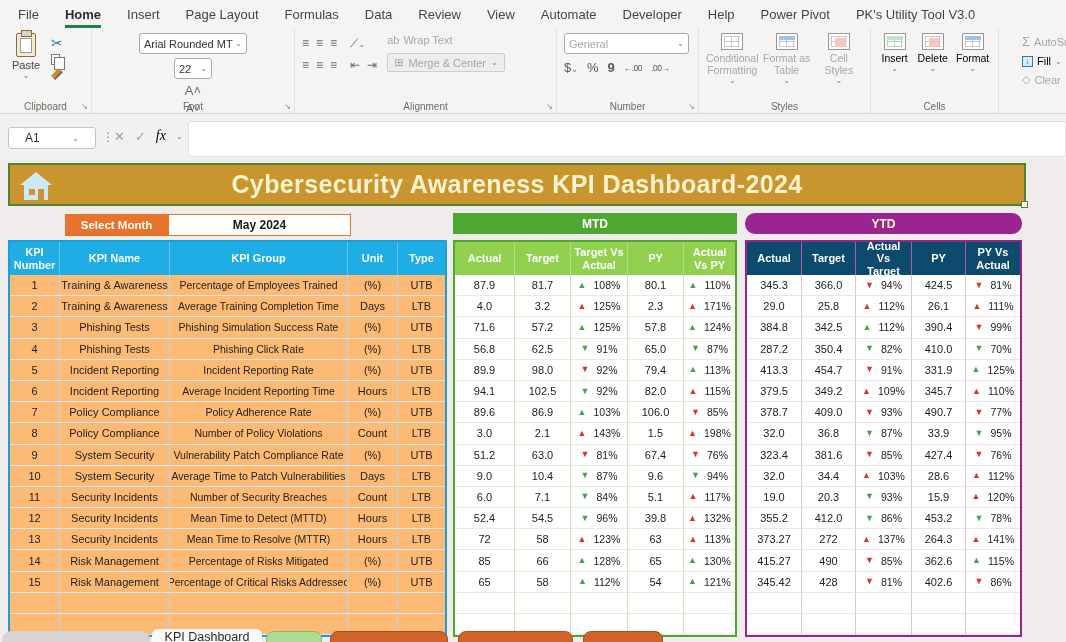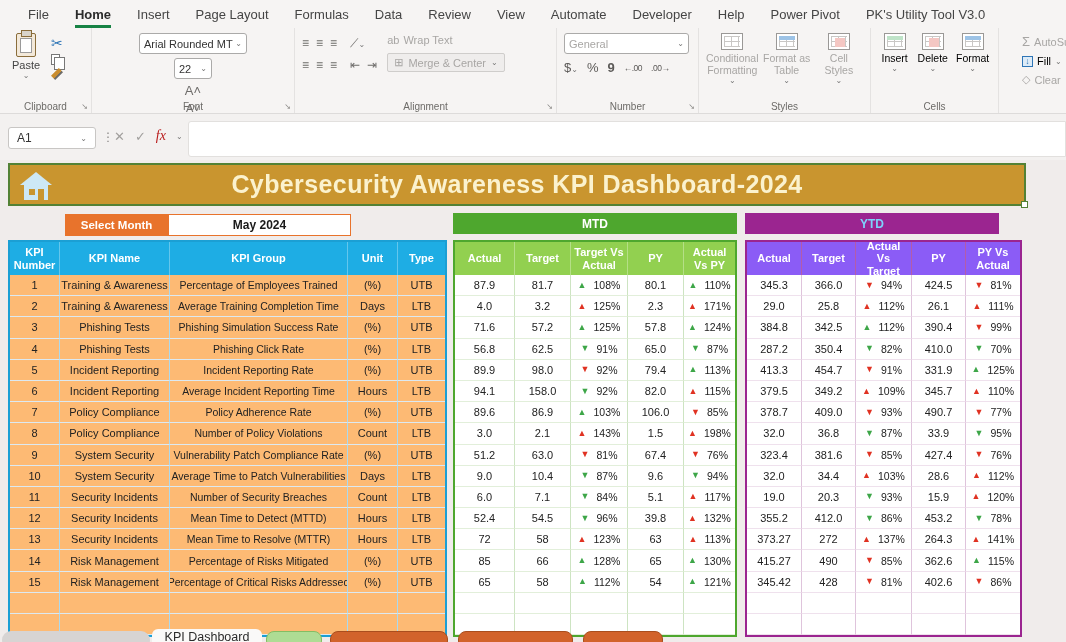--- a/index.html
+++ b/index.html
@@ -2,21 +2,21 @@
 <html><head>
 <meta charset="utf-8">
 <style>
   * { margin:0; padding:0; box-sizing:border-box; }
   html,body { background:#EFEBEA; }
   #app { position:relative; width:1066px; height:642px; overflow:hidden;
          background:#EFEBEA; font-family:"Liberation Sans",sans-serif; }
 
   
   .menubar { position:absolute; top:0; left:0; right:0; height:28px; background:#F6F4F3;
-             display:flex; align-items:stretch; padding-left:28px; gap:26px; font-size:13px; color:#454545; }
+             display:flex; align-items:stretch; padding-left:18px; gap:26px; font-size:13px; color:#454545; }
   .menu-item { display:flex; align-items:center; height:28px; cursor:default; }
   .menu-item.active { font-weight:700; color:#2b2b2b; border-bottom:3px solid #178244; padding-top:3px; }
 
   
   .ribbon { position:absolute; top:28px; left:0; right:0; height:86px; background:#F6F4F3;
             border-bottom:1px solid #DDDBDA; display:flex; }
   .group { position:relative; height:100%; border-right:1px solid #E4E2E1; padding:5px 7px 16px; }
   .group-label { position:absolute; bottom:1px; left:0; right:0; text-align:center;
                  font-size:10px; color:#6d6b68; }
   .launcher { position:absolute; bottom:2px; right:3px; font-size:8px; color:#8a8886; }
@@ -68,60 +68,60 @@
 
   .editgrp { position:absolute; left:1018px; top:0; width:120px; padding:6px 0 0 4px; display:flex;
              flex-direction:column; gap:6px; font-size:11px; }
   .editrow { display:flex; align-items:center; gap:4px; white-space:nowrap; }
   .fill-ic { width:11px; height:11px; border:1px solid #2E75B6; color:#2E75B6; font-size:9px; line-height:9px; text-align:center; background:#DDEBF7; }
 
   
   .fbar { position:absolute; top:114px; left:0; right:0; height:46px; background:#F3F1F0; }
   .namebox { position:absolute; left:8px; top:13px; width:88px; height:22px; background:#fff;
              border:1px solid #C8C6C4; border-radius:3px; font-size:12px; color:#333;
-             display:flex; align-items:center; justify-content:space-between; padding:0 8px; }
+             display:flex; align-items:center; justify-content:space-between; padding:0 16px; }
   .fdots { position:absolute; left:102px; top:16px; color:#8a8886; font-size:12px; }
   .fbtns { position:absolute; left:114px; top:14px; display:flex; gap:10px; align-items:center;
            font-size:13px; color:#A19F9D; }
-  .fx { font-style:italic; font-family:"Liberation Serif",serif; color:#b91c1c; font-size:14px; }
+  .fx { font-style:italic; font-family:"Liberation Serif",serif; color:#000000; font-size:14px; }
   .finput { position:absolute; left:188px; top:7px; right:0; height:36px; background:#fff;
             border:1px solid #E2E0DE; border-radius:3px 0 0 3px; }
 
   
   .sheet { position:absolute; top:160px; left:0; right:0; bottom:0; background:#F0ECEB; }
 
   .banner { position:absolute; left:8px; top:3px; width:1018px; height:43px; background:#C9952F;
             border:2px solid #538135; display:flex; align-items:center; justify-content:center; }
   .banner .ttl { color:#FBF2CE; font-size:25px; font-weight:700; letter-spacing:.4px; }
   .home-ic { position:absolute; left:8px; top:5px; }
   .sel-handle { position:absolute; right:-4px; bottom:-4px; width:7px; height:7px; background:#fff; border:1.5px solid #538135; }
 
   .selmonth { position:absolute; left:65px; top:54px; width:103px; height:22px; background:#E8732C;
               color:#fff; font-size:11.5px; font-weight:700; display:flex; align-items:center; justify-content:center; }
   .monthval { position:absolute; left:168px; top:54px; width:183px; height:22px; background:#fff;
               border:1px solid #E8732C; color:#1a1a1a; font-size:12px; font-weight:700;
               display:flex; align-items:center; justify-content:center; }
   .mtd-banner { position:absolute; left:453px; top:53px; width:284px; height:21px; background:#4EA72E;
                 color:#fff; font-weight:700; font-size:12px; display:flex; align-items:center; justify-content:center; }
-  .ytd-banner { position:absolute; left:745px; top:53px; width:254px; height:21px; background:#9B2590;
-                color:#7dd3fc; font-weight:700; font-size:12px; display:flex; align-items:center; justify-content:center; }
+  .ytd-banner { position:absolute; left:745px; top:53px; width:277px; height:21px; background:#9B2590;
+                color:#fef9c3; font-weight:700; font-size:12px; display:flex; align-items:center; justify-content:center;border-radius:10px; }
 
   .ltable { position:absolute; left:8px; top:80px; width:439px; border:2px solid #1B9FD4; background:#fdba74; }
   .mtable { position:absolute; left:453px; top:80px; width:284px; border:2px solid #4EA72E; background:#fff; }
   .ytable { position:absolute; left:745px; top:80px; width:277px; border:2px solid #9B2590; background:#fff; }
 
   .lt-head, .lt-row { display:grid; grid-template-columns:50px 110px 178px 50px 47px; }
   .mt-head, .mt-row { display:grid; grid-template-columns:60px 56px 57px 56px 51px; }
   .yt-head, .yt-row { display:grid; grid-template-columns:55px 54px 56px 54px 54px; }
 
   .hcell { height:33px; display:flex; align-items:center; justify-content:center; text-align:center;
            color:#fff; font-weight:700; font-size:11px; line-height:1.1; padding:2px 3px; }
   .lt-head .hcell { background:#1EADE4; border-right:1px solid #64C6EC; }
   .mt-head .hcell { background:#92D050; border-right:1px solid #B5DF87; }
-  .yt-head .hcell { background:#8b5cf6; border-right:1px solid #B45BA9; }
+  .yt-head .hcell { background:#0c4a6e; border-right:1px solid #B45BA9; }
   .hcell:last-child { border-right:none; }
 
   .cell { height:21.2px; display:flex; align-items:center; justify-content:center; font-size:11px;
           color:#222; white-space:nowrap; overflow:hidden; }
   .lt-row .cell { border-right:1px solid #A9D9F0; border-bottom:1px solid #DCE9F1; }
   .mt-row .cell { border-right:1px solid #CDE4C2; border-bottom:1px solid #E2EFDA; }
   .yt-row .cell { border-right:1px solid #DFC4DC; border-bottom:1px solid #EFE1ED; }
   .lt-row .cell:last-child, .mt-row .cell:last-child, .yt-row .cell:last-child { border-right:none; }
   .cell.kpiname { font-size:10.5px; }
   .arrcell { gap:7px; }
@@ -548,21 +548,21 @@
               <span class="pv">92%</span>
             </div>
             <div class="cell">79.4</div>
             <div class="cell arrcell">
               <span class="tri g">▲</span>
               <span class="pv">113%</span>
             </div>
           </div>
           <div class="mt-row">
             <div class="cell">94.1</div>
-            <div class="cell">158.0</div>
+            <div class="cell">102.5</div>
             <div class="cell arrcell">
               <span class="tri g">▼</span>
               <span class="pv">92%</span>
             </div>
             <div class="cell">82.0</div>
             <div class="cell arrcell">
               <span class="tri r">▲</span>
               <span class="pv">115%</span>
             </div>
           </div>

